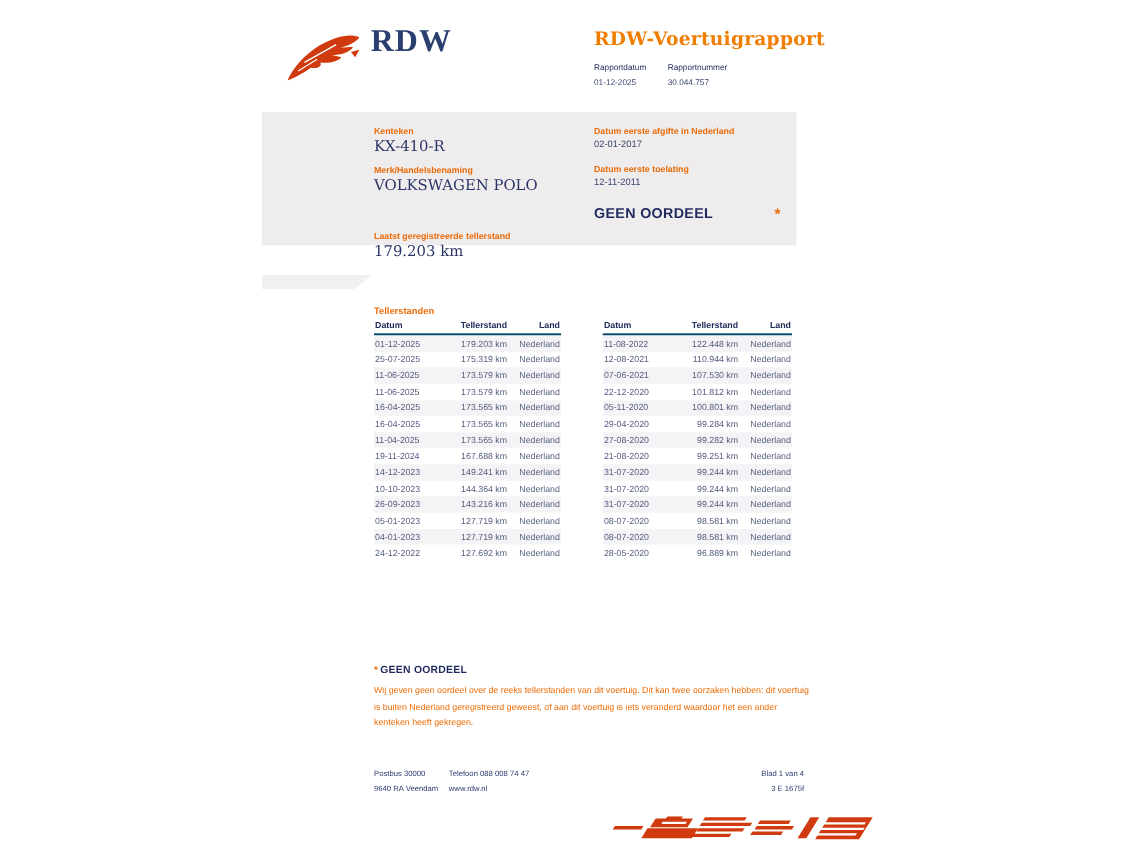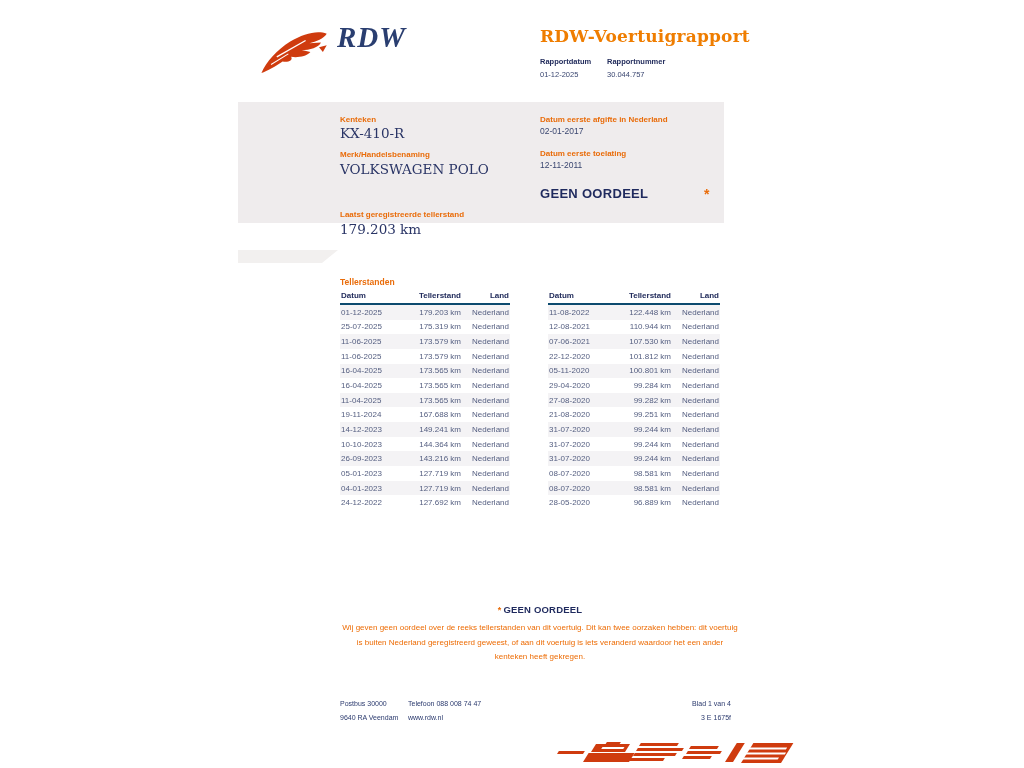--- a/index.html
+++ b/index.html
@@ -3,24 +3,24 @@
 <meta charset="utf-8">
 <style>
   * { margin:0; padding:0; box-sizing:border-box; }
   html,body { width:1024px; height:768px; background:#ffffff; overflow:hidden;
               font-family:"Liberation Sans", sans-serif; }
   .abs { position:absolute; }
 
   
   #logo-feather { left:258px; top:28px; width:76px; height:48px; }
   #logo-text { left:337px; top:21px; font-family:"Liberation Serif", serif;
-               font-weight:bold; font-size:29px; letter-spacing:1px; color:#2a3e70;font-style:italic; }
+               font-weight:bold; font-size:29px; letter-spacing:1px; color:#2a3e70; }
   #report-title { left:540px; top:26px; font-family:"DejaVu Serif", serif;
                   font-weight:bold; font-size:17px; color:#ef7d00; letter-spacing:0.2px; }
-  .meta-label { top:57px; font-size:7.5px; font-weight:bold; color:#222c5c; }
+  .meta-label { top:57px; font-size:7.5px; font-weight:normal; color:#222c5c; }
   .meta-value { top:70px; font-size:7.5px; color:#3a4670; }
   .mx1 { left:540px; } .mx2 { left:607px; }
 
   
   #summary-box { left:238px; top:102px; width:486px; height:121px; background:#efeced; }
   #summary-tab { left:238px; top:250px; width:100px; height:13px; background:#f2f0ef;
                  clip-path:polygon(0 0, 100% 0, 84% 100%, 0 100%); }
   .box-label { position:absolute; font-size:8px; font-weight:bold; color:#e96c0a; }
   .box-serif { position:absolute; font-family:"DejaVu Serif", serif; font-size:13.5px; color:#2a3566; }
   .box-small { position:absolute; font-size:8.5px; color:#3a4670; }
@@ -35,21 +35,21 @@
   #mtable-right { left:548px; width:172px; }
   .thead { display:grid; grid-template-columns:64px 1fr 48px; font-size:8px; font-weight:bold;
            color:#222c5c; padding:0 1px 3px 1px; border-bottom:2px solid #0c4a6e; }
   .thead span:nth-child(2), .thead span:nth-child(3) { text-align:right; }
   .trow { display:grid; grid-template-columns:64px 1fr 48px; font-size:8px; color:#545e80;
           height:14.65px; align-items:center; padding:0 1px; }
   .trow span:nth-child(2), .trow span:nth-child(3) { text-align:right; }
   .tbody .trow:nth-child(odd) { background:#f4f3f5; }
 
   
-  #footnote { left:340px; top:604px; width:400px;text-align:center; }
+  #footnote { left:340px; top:604px; width:400px; }
   #footnote-head { font-size:9.5px; font-weight:bold; color:#1f2a5e; letter-spacing:0.2px; }
   #footnote-head .star { color:#e96c0a; font-size:9px; margin-right:2px; }
   #footnote-body { margin-top:6px; font-size:8px; line-height:14.5px; color:#ed6c05; }
 
   
   .foot { position:absolute; font-size:7px; color:#2b3a6e; }
   .fr { text-align:right; }
 
   
   #bottom-pattern { left:543px; top:742px; width:252px; height:26px; }

